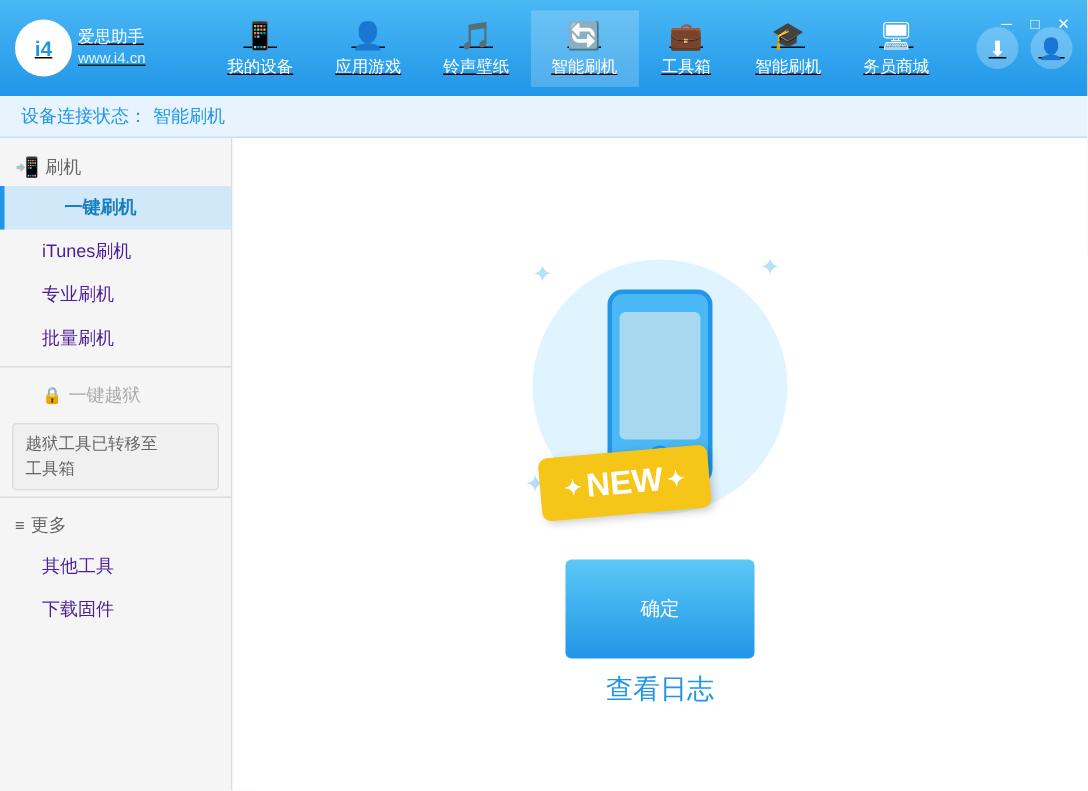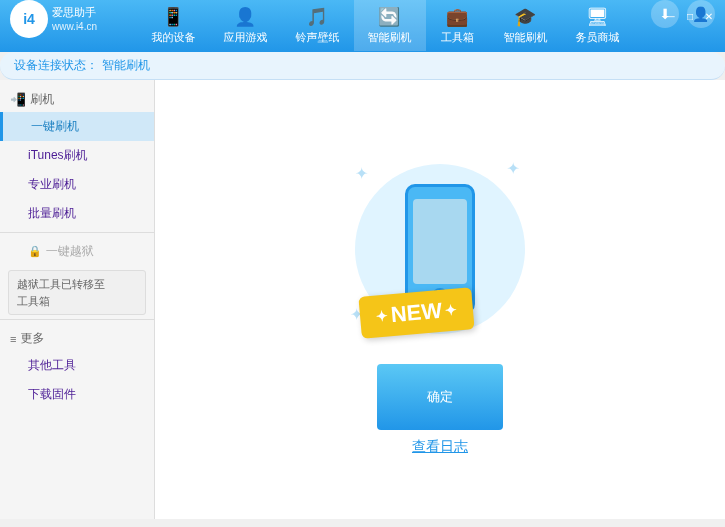--- a/index.html
+++ b/index.html
@@ -1,24 +1,25 @@
 <!DOCTYPE html>
 <html><head>
   <meta charset="utf-8">
   <style>
     * { margin: 0; padding: 0; box-sizing: border-box; }
     body { width: 725px; height: 527px; font-family: 'Microsoft YaHei', SimHei, Arial, sans-serif; font-size: 12px; overflow: hidden; background: #f0f0f0; }
 
     
     .header {
       background: linear-gradient(180deg, #4ab8f5 0%, #2196e8 100%);
-      height: 52px;
+      height: 64px;
       display: flex;
-      align-items: flex-start;
+      align-items: center;
       padding: 0 10px;
+      text-decoration: underline;
     }
     .logo-area {
       display: flex;
       align-items: center;
       width: 110px;
     }
     .logo-circle {
       width: 38px; height: 38px;
       background: #fff;
       border-radius: 50%;
@@ -54,21 +55,21 @@
       height: calc(527px - 60px - 28px);
     }
 
     
     .status-bar {
       background: #e8f4fd;
       border-bottom: 1px solid #c5dff5;
       height: 28px;
       display: flex; align-items: center;
       padding: 0 10px;
-      font-size: 12px; color: #333; border-radius: 14px;
+      font-size: 12px; color: #333;
     }
     .status-bar span { color: #2196e8; margin-left: 4px; }
 
     
     .sidebar {
       width: 155px;
       background: #f5f5f5;
       border-right: 1px solid #ddd;
       overflow-y: auto;
       padding: 5px 0;
@@ -80,23 +81,23 @@
     }
     .sidebar-section-header .icon { margin-right: 4px; font-size: 13px; color: #2196e8; }
     .sidebar-item {
       padding: 6px 10px 6px 28px;
       font-size: 12px; color: #4c1d95;
       cursor: pointer;
     }
     .sidebar-item.active {
       background: #d0e8f8;
       color: #1a7fc1;
-      font-weight: normal;
+      font-weight: bold;
       border-left: 3px solid #2196e8;
-      padding-left: 28px;
+      padding-left: 40px;
     }
     .sidebar-divider { border: none; border-top: 1px solid #ddd; margin: 4px 0; }
     .sidebar-disabled {
       padding: 6px 10px 6px 28px;
       font-size: 12px; color: #aaa;
       display: flex; align-items: center; gap: 4px;
     }
     .sidebar-disabled .icon { font-size: 11px; }
     .sidebar-warning-box {
       margin: 4px 8px;
@@ -188,21 +189,21 @@
       background: linear-gradient(180deg, #5bc8f5 0%, #2196e8 100%);
       color: #fff;
       border: none;
       border-radius: 4px;
       padding: 24px 50px;
       font-size: 13px;
       cursor: pointer;
       margin-bottom: 8px;
     }
     .log-link {
-      color: #2196e8; font-size: 14px; cursor: pointer; text-decoration: underline;
+      color: #2196e8; font-size: 18px; cursor: pointer; 
     }
   </style>
 </head>
 <body>
 
 <div style="position:relative;">
   <div class="win-controls">
     <div class="win-btn">─</div>
     <div class="win-btn">□</div>
     <div class="win-btn">✕</div>

